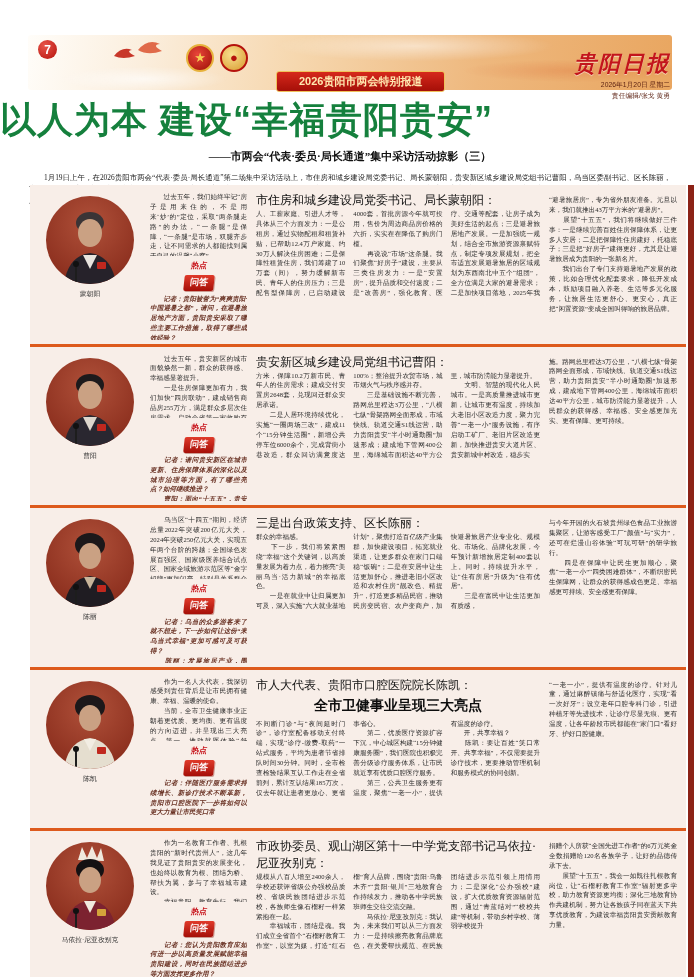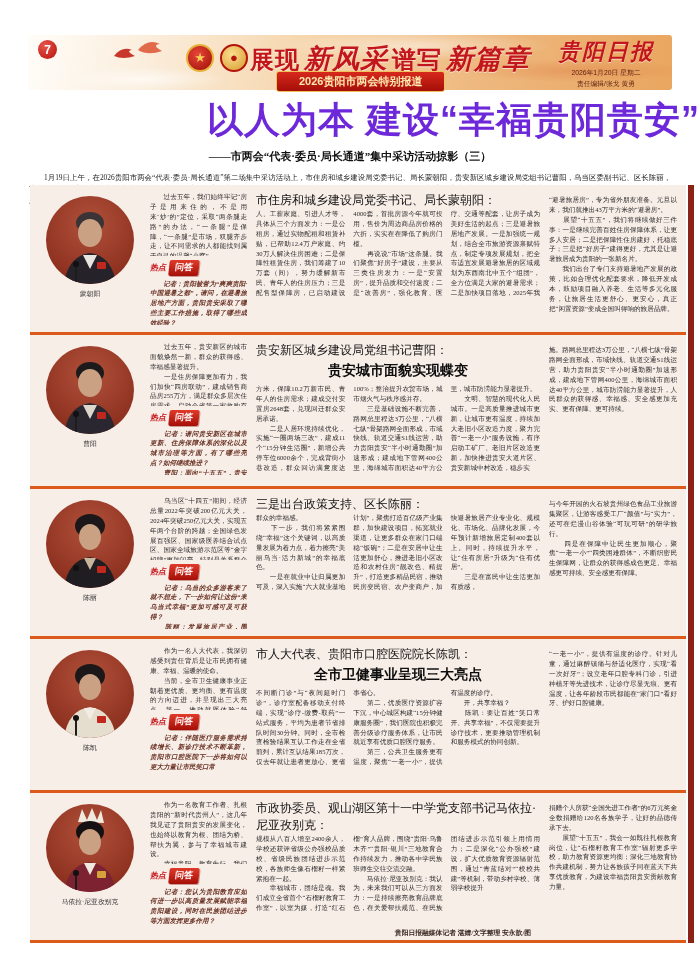--- a/index.html
+++ b/index.html
@@ -26,44 +26,44 @@
   .emblem.nat { background:radial-gradient(circle at 40% 35%, #e8453a, #9c0f05); border:2px solid #e7b23c; color:#f6ce54; }
   .emblem.cppcc { background:radial-gradient(circle at 40% 35%, #f8df8e, #d89a2e); border:2px solid #b5120c; color:#b5120c; }
   .slogan { position:absolute; left:222px; top:6px; white-space:nowrap; z-index:3;
     color:#c3151c; text-shadow:0 1px 0 rgba(255,255,255,.6); }
   .slogan .plain { font-family:"Liberation Sans",sans-serif; font-weight:900; font-size:24px; letter-spacing:1px; }
   .slogan .script { font-family:"Liberation Serif",serif; font-weight:bold; font-style:italic; font-size:27px; letter-spacing:1px; }
   .banner-badge { position:absolute; left:248px; top:36px; z-index:4;
     background:linear-gradient(#d6281c,#a50f08); color:#ffe9b0;
     font-family:"Liberation Sans",sans-serif; font-weight:bold; font-size:11px;
     padding:2px 22px; border-radius:3px; border:1px solid #f0c15c; white-space:nowrap; }
-  .masthead { position:absolute; right:2px; top:2px; width:128px; text-align:center; z-index:4; }
+  .masthead { position:absolute; right:2px; top:14px; width:128px; text-align:right; z-index:4; }
   .masthead .mname { color:#c3151c; font-weight:bold; font-style:italic; font-size:22px; letter-spacing:2px;
     text-shadow:0 1px 0 rgba(255,255,255,.5); }
   .masthead .mline { font-size:6.8px; color:#5a1f10; font-family:"Liberation Sans",sans-serif; margin-top:1px; }
 
   
-  .main-head { margin-top:96px; text-align:right; font-family:"Liberation Sans",sans-serif;
-    font-weight:900; font-size:36px; letter-spacing:1px; color:#6d28d9; }
+  .main-head { margin-top:96px; text-align:left; font-family:"Liberation Sans",sans-serif;
+    font-weight:900; font-size:36px; letter-spacing:1px; color:#15803d; }
   .sub-head { text-align:center; font-weight:bold; font-size:11px; margin-top:4px; color:#111; }
   .intro { width:642px; margin:8px auto 0; font-size:7.4px; line-height:1.55; text-align:justify; color:#1c1c1c; }
 
   
   .rows { position:absolute; left:30px; top:185px; width:664px; }
   .right-bar { position:absolute; right:0; top:0; bottom:0; width:6px; background:#8c2216; }
   .article { position:relative; width:656px; min-height:150px; background:#f8eee8;
     border-bottom:3px solid #dd5a1d; padding:7px 9px 4px 9px;
     display:grid; grid-template-columns:102px 97px 1fr 128px; column-gap:9px; }
   .photo-cell { text-align:center; }
   .photo { width:88px; height:88px; margin:4px auto 0; border-radius:50%;
     background:radial-gradient(circle at 50% 32%, #b0513a, #8c2f1e 78%); overflow:hidden; }
   .caption { font-size:6.8px; margin-top:5px; color:#333; }
   .a-left { font-size:6.6px; line-height:1.5; text-align:justify; color:#2a2a2a; }
   .a-left .txt { height:64px; overflow:hidden; white-space:pre-line; }
-  .qa-badge { display:flex; align-items:center; gap:3px; margin:4px 0 3px; }
+  .qa-badge { display:flex; align-items:center; gap:3px; margin:4px 0 3px;flex-direction:column; }
   .qa-hot { color:#c8171e; font-weight:bold; font-style:italic; font-size:8px; }
   .qa-box { background:linear-gradient(#e03a2a,#a50f08); color:#fff; font-weight:bold; font-size:9px;
     font-family:"Liberation Sans",sans-serif; padding:1px 6px; border-radius:2px; transform:skewX(-6deg);
     box-shadow:1px 1px 0 rgba(140,30,15,.4); }
   .qa-text { font-size:6.5px; line-height:1.5; color:#6b3426; font-style:italic; font-weight:bold;
     height:46px; overflow:hidden; text-align:justify; white-space:pre-line; }
   .a-main { }
   .a-title { font-size:12px; font-weight:normal; color:#111; }
   .a-head { font-size:14px; font-weight:900; font-family:"Liberation Sans",sans-serif;
     text-align:center; color:#0d0d0d; margin:3px 0 4px; }
@@ -84,26 +84,20 @@
     <div class="doves">
       <svg width="70" height="30" viewBox="0 0 70 30">
         <path d="M6 18 Q14 8 24 12 Q17 13 27 18 Q15 22 6 18 Z" fill="#c8372a"></path>
         <path d="M30 12 Q40 0 52 6 Q43 7 54 13 Q40 18 30 12 Z" fill="#e06a4a"></path>
       </svg>
     </div>
     <div class="emblem-row">
       <div class="emblem nat">★</div>
       <div class="emblem cppcc">●</div>
     </div>
-    <div class="slogan">
-      <span class="plain">展现</span>
-      <span class="script">新风采</span>
-      <span class="plain">谱写</span>
-      <span class="script">新篇章</span>
-    </div>
     <div class="banner-badge">2026贵阳市两会特别报道</div>
     <div class="masthead">
       <div class="mname">贵阳日报</div>
       <div class="mline">2026年1月20日 星期二</div>
       <div class="mline">责任编辑/张戈 黄勇</div>
     </div>
   </div>
   <div class="pageno">7</div>
 
   <div class="main-head">以人为本  建设“幸福贵阳贵安”</div>
@@ -166,21 +160,20 @@
 　　一是住房保障更加有力，我们加快“四房联动”，建成销售商品房255万方，满足群众多层次住房需求，启动全省第一家收购存量商品房用作保障性租赁住房，推动商品房去化11万平方米，同时商品房销售面积达1.38万平</div>
         <div class="qa-badge">
           <span class="qa-hot">热点</span>
           <span class="qa-box">问答</span>
         </div>
         <div class="qa-text">　　记者：请问贵安新区在城市更新、住房保障体系的深化以及城市治理等方面，有了哪些亮点？如何继续推进？
 　　曹阳：面向“十五五”，贵安新区将全力建设创新、宜居、美丽、韧性、</div>
       </div>
       <div class="a-main">
         <div class="a-title">贵安新区城乡建设局党组书记曹阳：</div>
-        <div class="a-head">贵安城市面貌实现蝶变</div>
         <div class="a-body">方米，保障10.2万新市民、青年人的住房需求；建成交付安置房2648套，兑现回迁群众安居承诺。
 　　二是人居环境持续优化，实施“一圈两场三改”，建成11个“15分钟生活圈”，新增公共停车位6000余个，完成背街小巷改造，群众回访满意度达100%；整治提升农贸市场，城市烟火气与秩序感并存。
 　　三是基础设施不断完善，路网总里程达3万公里，“八横七纵”骨架路网全面形成，市域快线、轨道交通S1线运营，助力贵阳贵安“半小时通勤圈”加速形成；建成地下管网400公里，海绵城市面积达40平方公里，城市防涝能力显著提升。
 　　文明、智慧的现代化人民城市。一是高质量推进城市更新，让城市更有温度，持续加大老旧小区改造力度，聚力完善“一老一小”服务设施，有序启动工矿厂、老旧片区改造更新，加快推进贵安大道片区、贵安新城中村改造，稳步实</div>
       </div>
       <div class="a-right">施。路网总里程达3万公里，“八横七纵”骨架路网全面形成，市域快线、轨道交通S1线运营，助力贵阳贵安“半小时通勤圈”加速形成，建成地下管网400公里，海绵城市面积达40平方公里，城市防涝能力显著提升，人民群众的获得感、幸福感、安全感更加充实、更有保障、更可持续。</div>
     </div>
 
     <div class="article">
       <div class="photo-cell">

